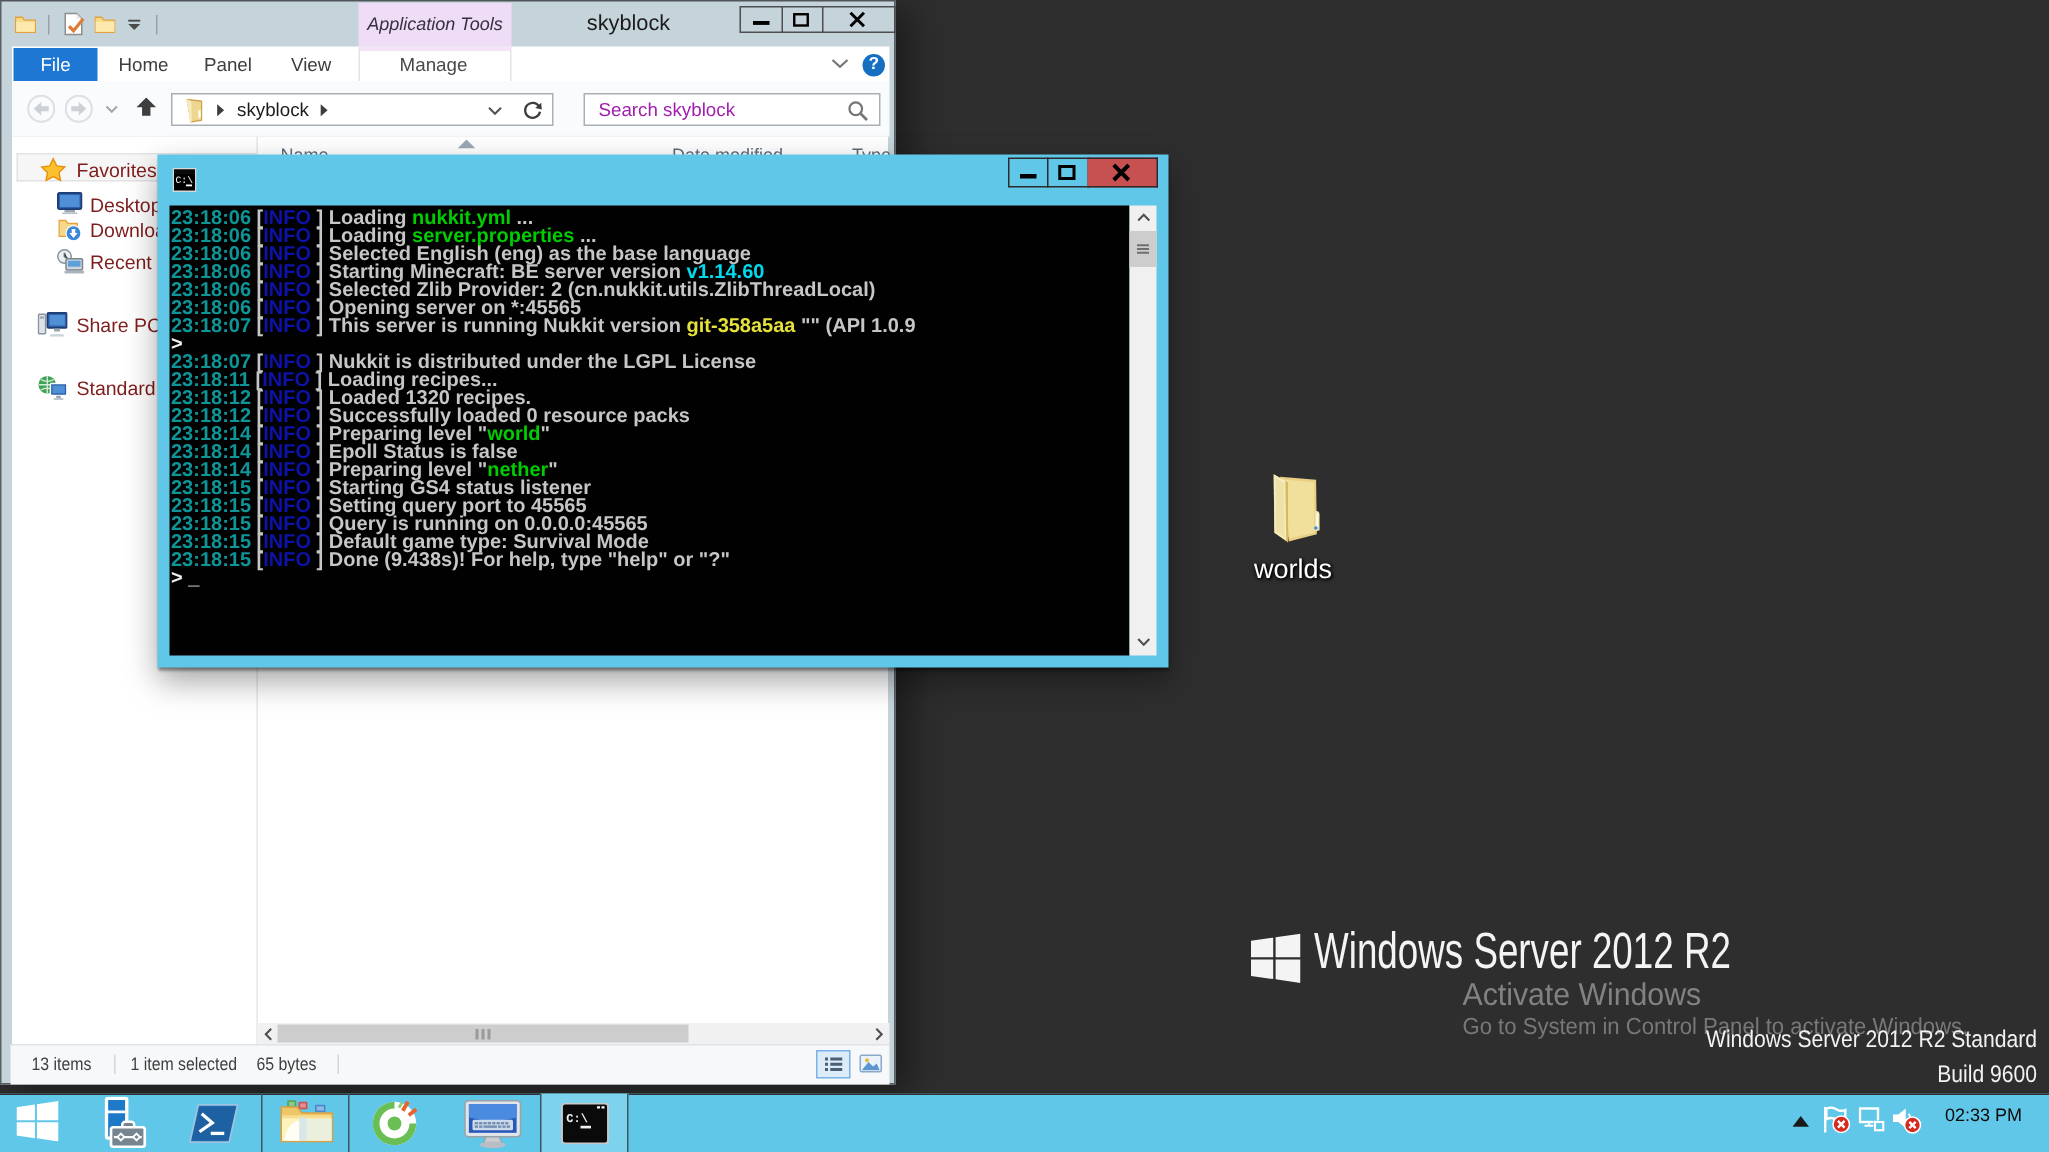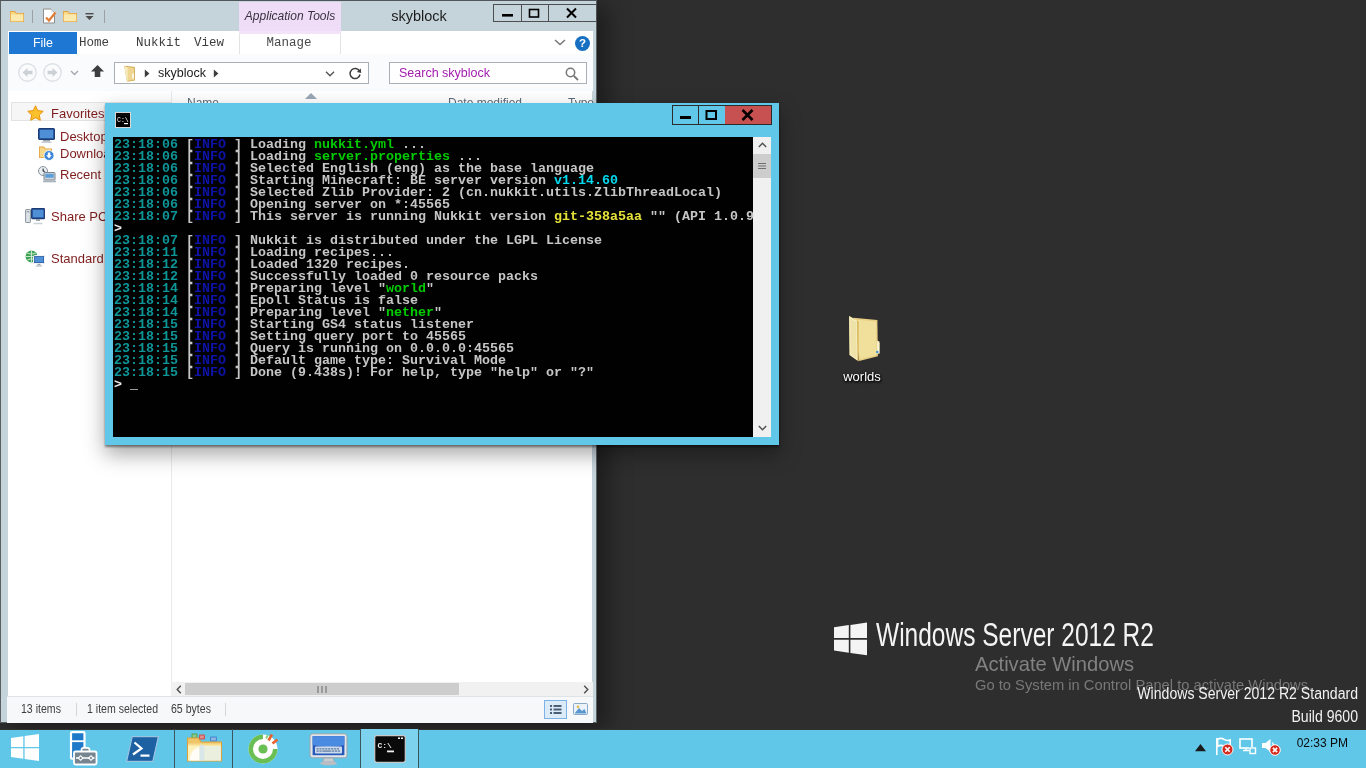--- a/index.html
+++ b/index.html
@@ -13,40 +13,40 @@
   transform:scaleX(0.721); transform-origin:left top; }
 .act1 { left:975px; top:652px; font-size:21px; color:#828282; white-space:nowrap;
   transform:scaleX(0.96); transform-origin:left top;}
 .act2 { left:975px; top:676px; font-size:15.5px; color:#787878; white-space:nowrap;
   transform:scaleX(0.95); transform-origin:left top;}
 .ver1 { left:0; top:685px; width:1358px; text-align:right; font-size:16px; color:#f2f2f2; transform:scaleX(0.88); transform-origin:right top; }
 .ver2 { left:0; top:708px; width:1358px; text-align:right; font-size:16px; color:#f2f2f2; transform:scaleX(0.88); transform-origin:right top; }
 
 
 #worlds { left:820px; top:314px; width:84px; text-align:center; }
-#worlds .lbl { color:#fff; font-size:13px; text-shadow:0 1px 3px #000, 1px 1px 2px #000; margin-top:5px; }
+#worlds .lbl { color:#fff; font-size:18px; text-shadow:0 1px 3px #000, 1px 1px 2px #000; margin-top:5px; }
 
 
 #explorer { left:0; top:0; width:597px; height:723px; background:#c5d3da;
   border:1px solid #5a5f62; border-top:1px solid #50555a;
   box-shadow: 10px 6px 22px rgba(0,0,0,0.4); }
 #apptools { left:238px; top:1px; width:102px; height:29px; background:#efdcf7; color:#38313f;
   font-size:12px; text-align:center; line-height:29px;font-style:italic; }
 #wtitle { left:338px; top:0; width:160px; height:30px; line-height:30px; font-size:14.5px; color:#1c1c1c; text-align:center; }
 .wbtn { top:3px; height:18px; border:1px solid #4c4e50; }
 #wmin { left:492px; width:29px; }
 #wmax { left:520px; width:28px; border-left:none; }
 #wcls { left:547px; width:49px; border-left:none; }
 
 #ribbonrow { left:7px; top:30px; width:585px; height:23px; background:#fff; }
 #manage-wrap { left:238px; top:30px; width:102px; height:23px; border-left:1px solid #e3e3e3; border-right:1px solid #e3e3e3; }
 #manage-strip { left:238px; top:30px; width:102px; height:3px; background:#f3e3f9; }
-#filetab { left:8px; top:31px; width:68px; height:22px; background:#1d77d3; color:#fff;
+#filetab { left:8px; top:31px; width:56px; height:22px; background:#1d77d3; color:#fff;
   font-size:12.5px; text-align:center; line-height:22px; }
-.rtab { top:31px; height:22px; font-size:12.5px; color:#3d3d3d; line-height:22px; text-align:center;font-family:Liberation Mono, monospace;}
+.rtab { top:31px; height:22px; font-size:12.5px; color:#3d3d3d; line-height:22px; text-align:center;}
 #helpq { left:574px; top:35px; width:15px; height:15px; border-radius:50%; background:#176fc1;
   color:#fff; font-size:11.5px; font-weight:bold; text-align:center; line-height:15px; }
 
 #toolrow { left:7px; top:53px; width:585px; height:37px; background:#fafbfc; }
 #addrbox { left:113px; top:61px; width:255px; height:22px; background:#fff; border:1px solid #a9b0b5; }
 #searchbox { left:388px; top:61px; width:198px; height:22px; background:#fff; border:1px solid #a9b0b5; }
 #searchbox .ph { position:absolute; left:9px; top:3px; font-size:12.5px; color:#a21caf; }
 .crumb { position:absolute; left:43px; top:3px; font-size:12.5px; color:#1b1b1b; }
 
 #sidebar-pane { left:7px; top:90px; width:163px; height:605px; background:#fff; }
@@ -67,21 +67,21 @@
 #cmdtitle { left:0; top:7px; width:674px; text-align:center; font-size:13.5px; color:#191919; }
 .cbtn { top:2px; height:20px; border:1px solid #2b2b2b; }
 #cmin { left:567px; width:27px; }
 #cmax { left:593px; width:28px; border-left:none;}
 #ccls { left:620px; width:47px; border-left:none; background:#c75050; }
 #console { left:8px; top:34px; width:640px; height:300px; background:#010101; }
 #cscroll { left:648px; top:34px; width:18px; height:300px; background:#f0f0f0; }
 #cthumb { left:648px; top:51px; width:18px; height:24px; background:#cdcdcd; }
 
 #ctext { left:9px; top:36px; width:640px; height:300px;
-  font-family:Liberation Mono, monospace; font-weight:bold; font-size:13.3333px;
+  font-family:Liberation Sans, sans-serif; font-weight:bold; font-size:13.3333px;
   line-height:12px; white-space:pre; color:#c6c6c6; }
 .t { color:#0e9598; }
 .n { color:#0e13a8; }
 .g { color:#00cc00; }
 .c { color:#00d9ee; }
 .y { color:#e6e239; }
 .w { color:#ededed; }
 
 
 #taskbar { left:0; top:729px; width:1366px; height:39px; background:#60c7e9; border-top:1px solid #303030;}
@@ -162,21 +162,21 @@
         </svg></div>
     <div class="abs wbtn" id="wcls"><svg width="47" height="16" viewBox="0 0 47 16">
           <path stroke="#000" stroke-width="2" d="M19 3.5 L28 12.5 M28 3.5 L19 12.5"></path>
         </svg></div>
 
     <div class="abs" id="ribbonrow"></div>
     <div class="abs" id="manage-wrap"></div>
     <div class="abs" id="manage-strip"></div>
     <div class="abs" id="filetab">File</div>
     <div class="abs rtab" style="left:78px;width:30px;">Home</div>
-    <div class="abs rtab" style="left:135px;width:32px;">Nukkit</div>
+    <div class="abs rtab" style="left:135px;width:32px;">Panel</div>
     <div class="abs rtab" style="left:193px;width:26px;">View</div>
     <div class="abs rtab" style="left:262px;width:52px;color:#494949;">Manage</div>
     <svg class="abs" style="left:553px; top:38px;" width="12" height="7" viewBox="0 0 12 7">
       <path fill="none" stroke="#777" stroke-width="1.5" d="M1 1 L6 5.5 L11 1"></path>
     </svg>
     <div class="abs" id="helpq">?</div>
 
     <div class="abs" id="toolrow"></div>
 
     <svg class="abs" style="left:17px; top:62px;" width="19" height="19" viewBox="0 0 19 19">

